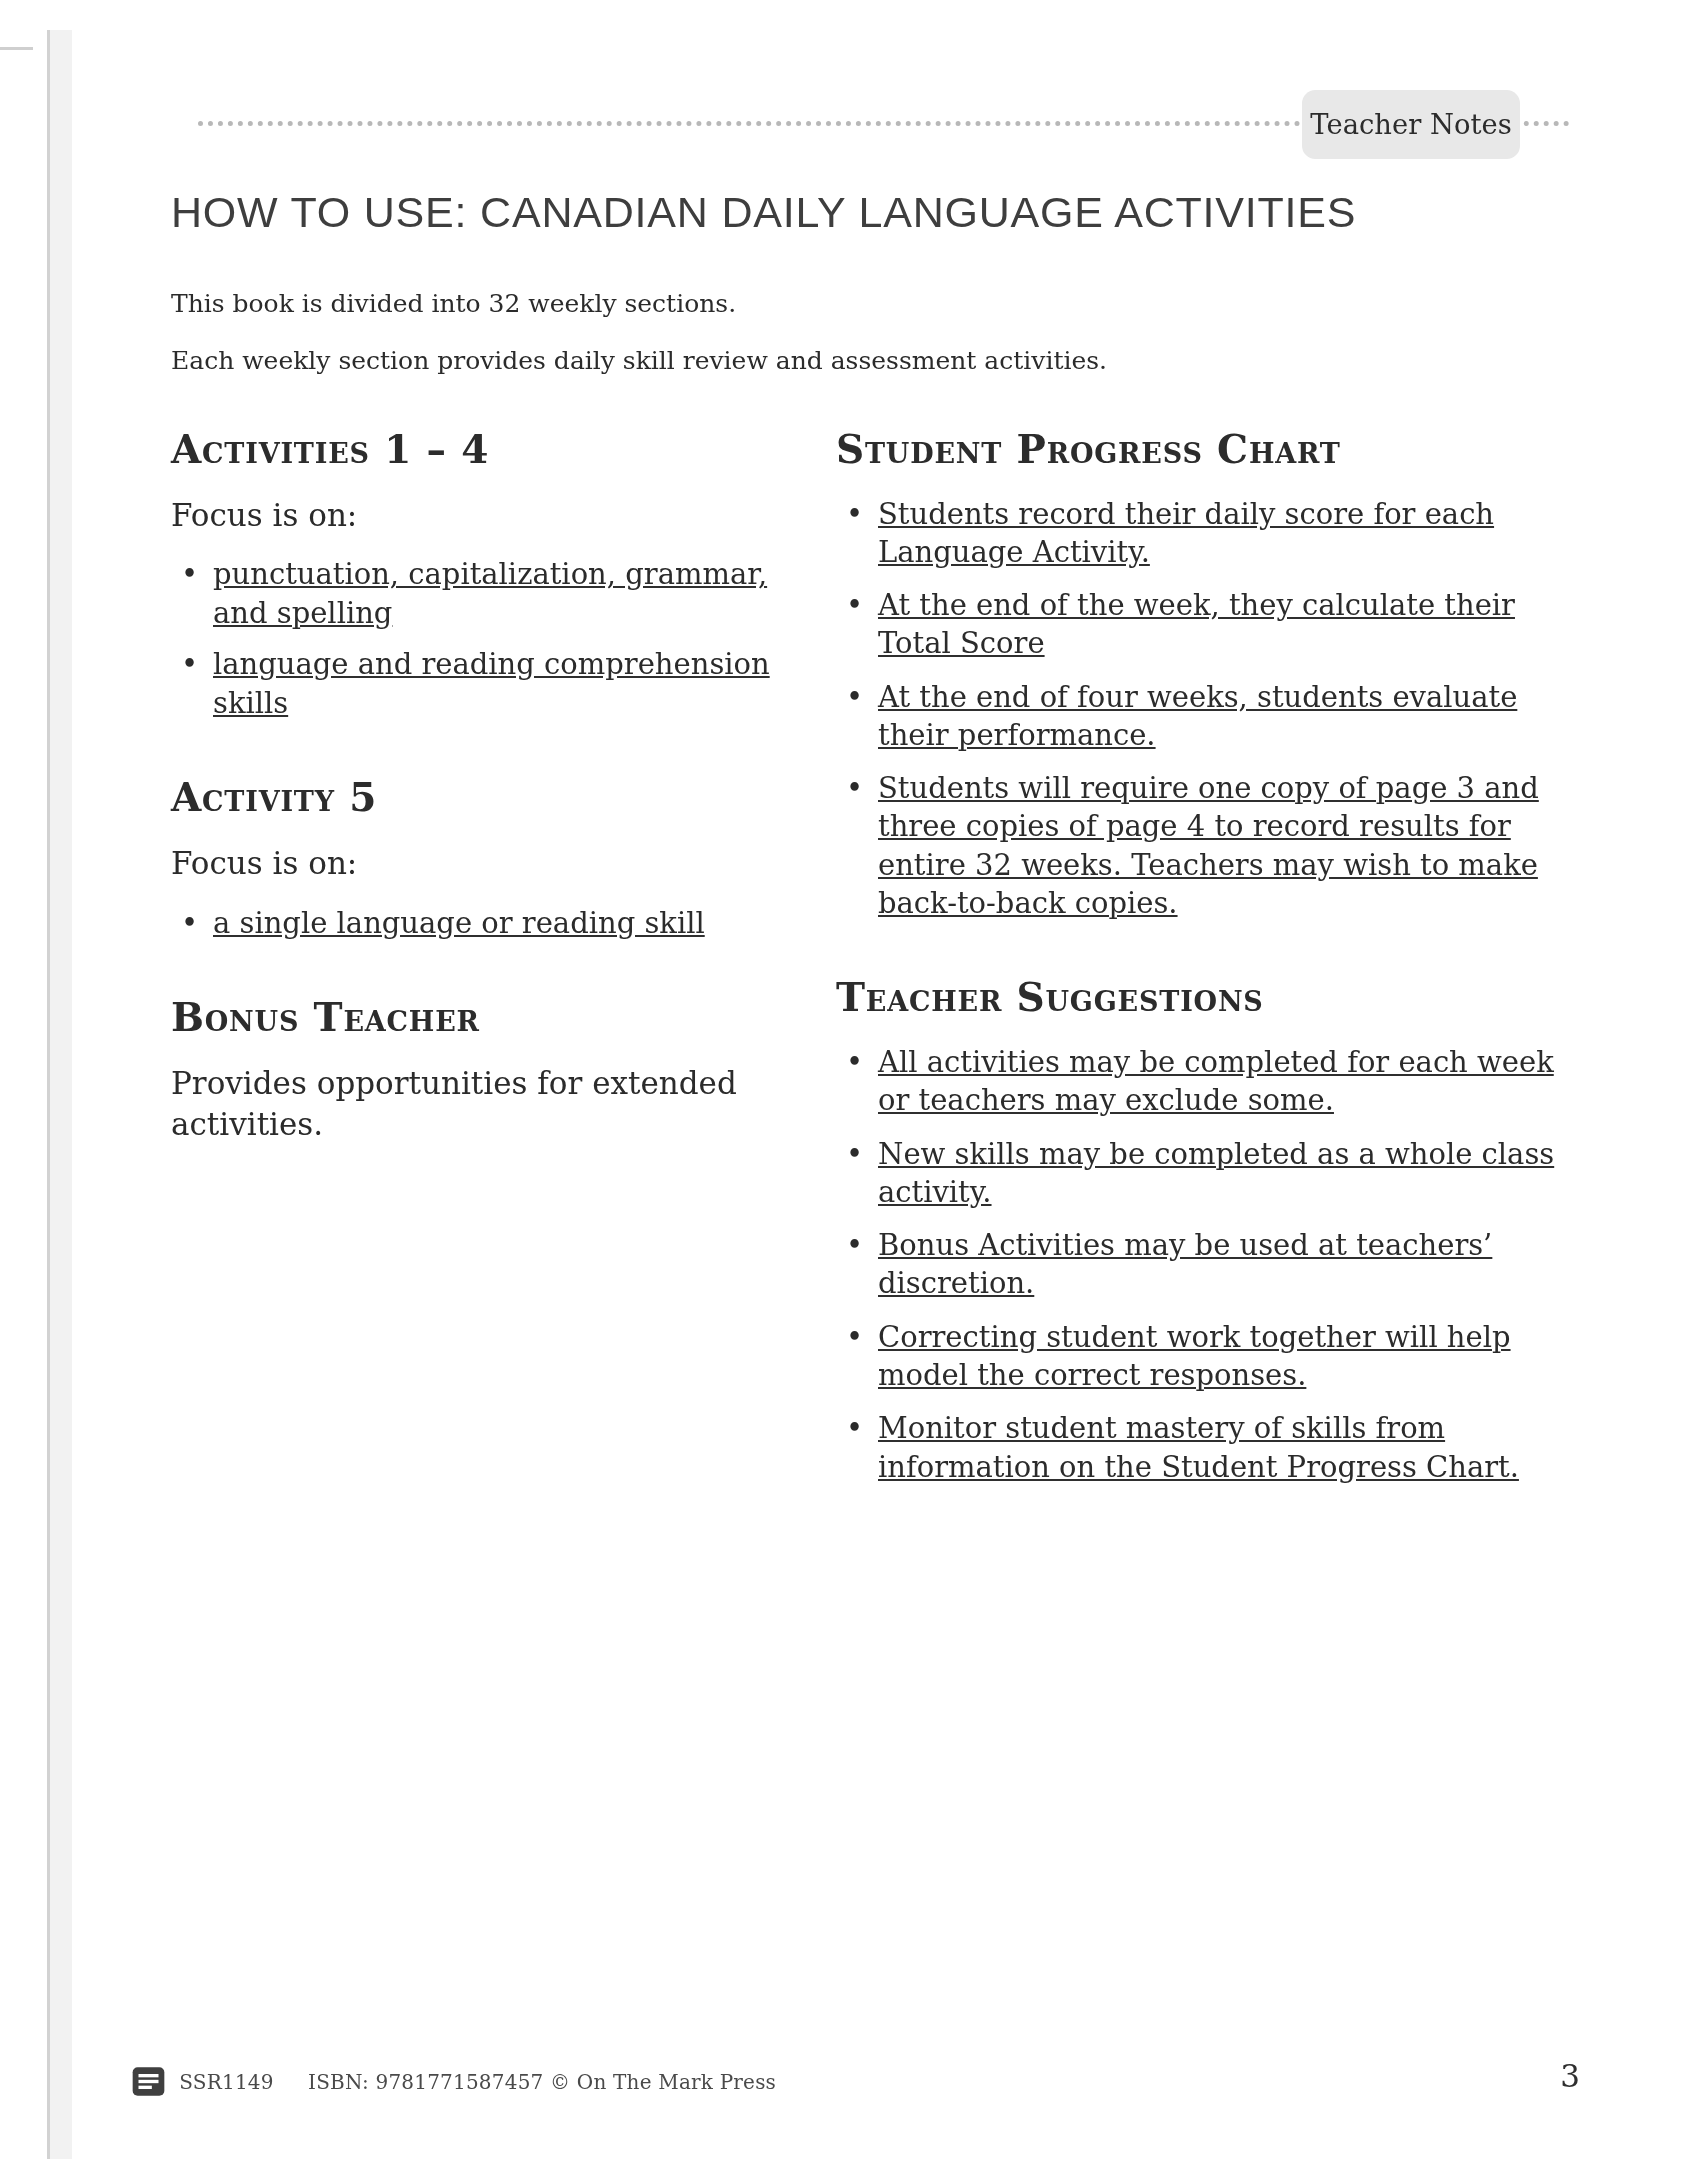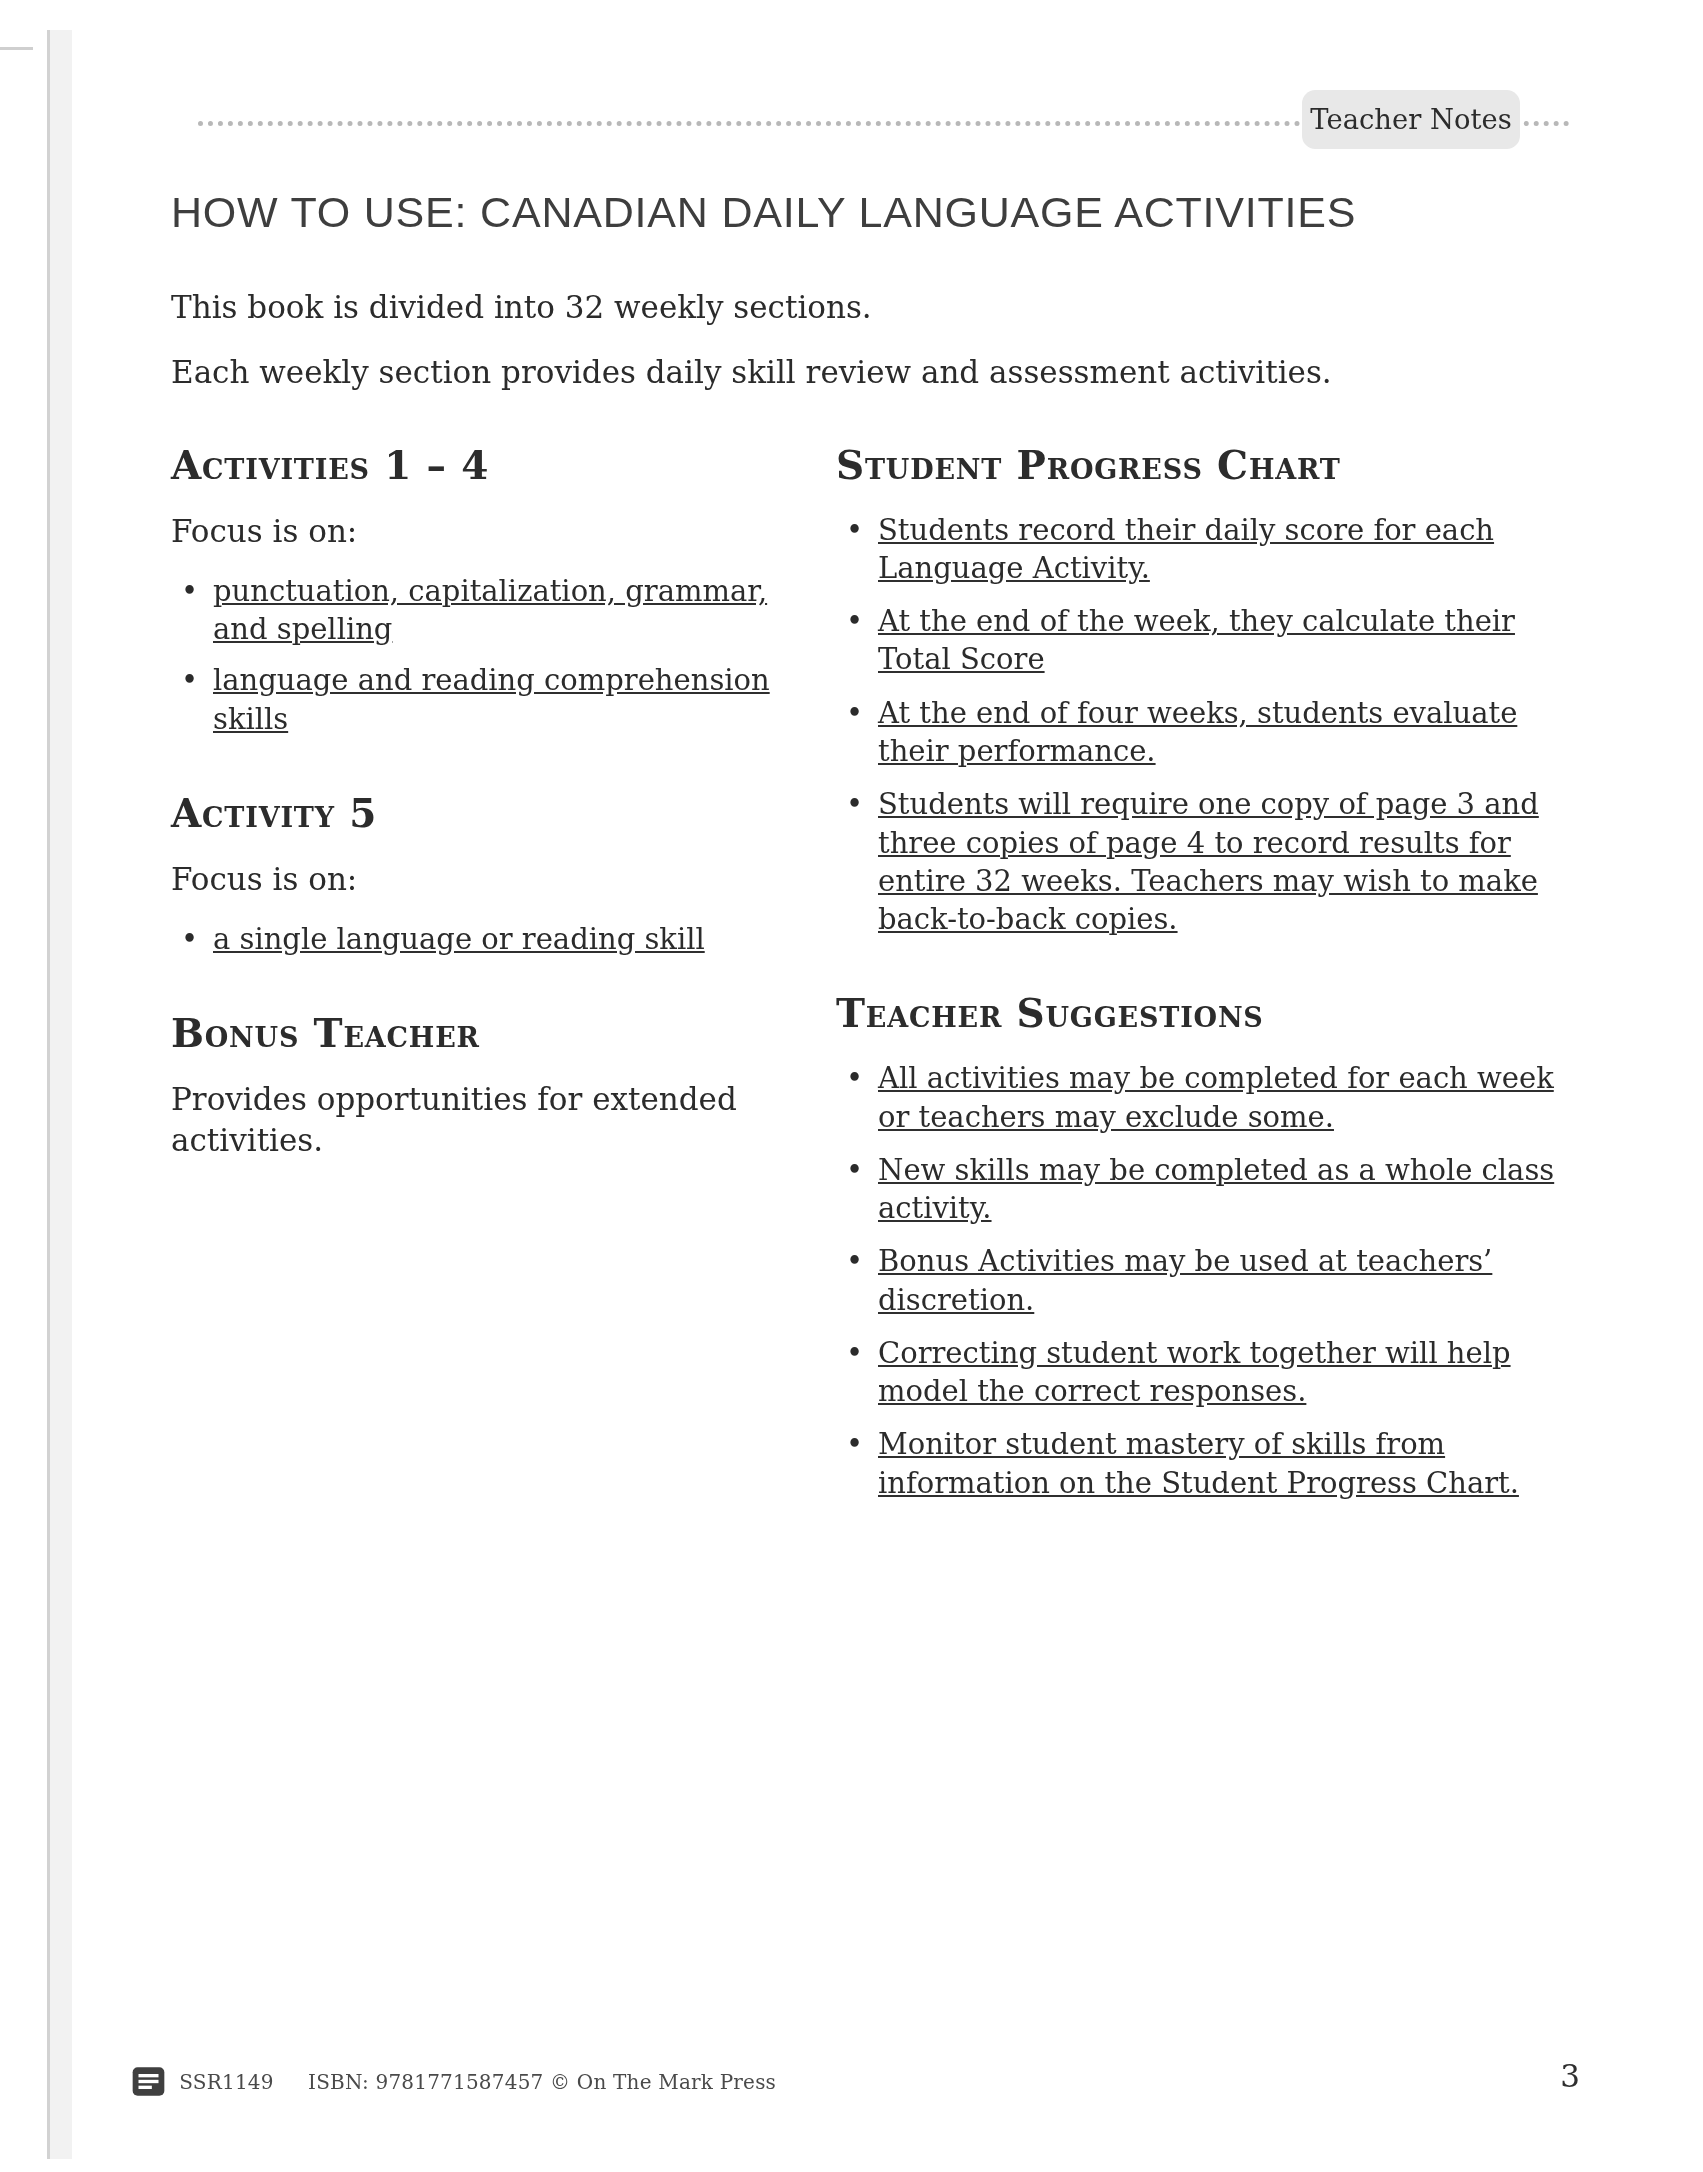--- a/index.html
+++ b/index.html
@@ -36,21 +36,21 @@
   
   .dotted-rule {
     position: absolute;
     top: 121px; left: 198px;
     width: 1372px; height: 0;
     border-top: 5.8px dotted #b8b8b8;
   }
   .badge {
     position: absolute;
     top: 90px; left: 1302px;
-    width: 218px; height: 59px;
+    width: 218px; height: 69px;
     background: #e8e8e8;
     border-radius: 13.3px;
     display: flex; align-items: center; justify-content: center;
     font-size: 27.4px;
     color: #2c2c2c;
   }
 
   .content {
     position: absolute;
     left: 171px; top: 188px;
@@ -58,21 +58,21 @@
   }
   .title {
     font-family: "Liberation Sans", sans-serif;
     font-weight: normal;
     font-size: 43px;
     letter-spacing: 0.8px;
     color: #3e3e3e;
     margin: 0 0 50px 0;
   }
   .intro p {
-    font-size: 31px;
+    font-size: 25px;
     line-height: 1.35;
     margin: 0 0 23px 0;
     color: #2b2b2b;
   }
 
   .cols { display: flex; margin-top: 48px; }
   .col-left  { flex: 0 0 665px; padding-right: 37px; box-sizing: border-box; }
   .col-right { flex: 1; }
 
   .section { margin-bottom: 52px; }

